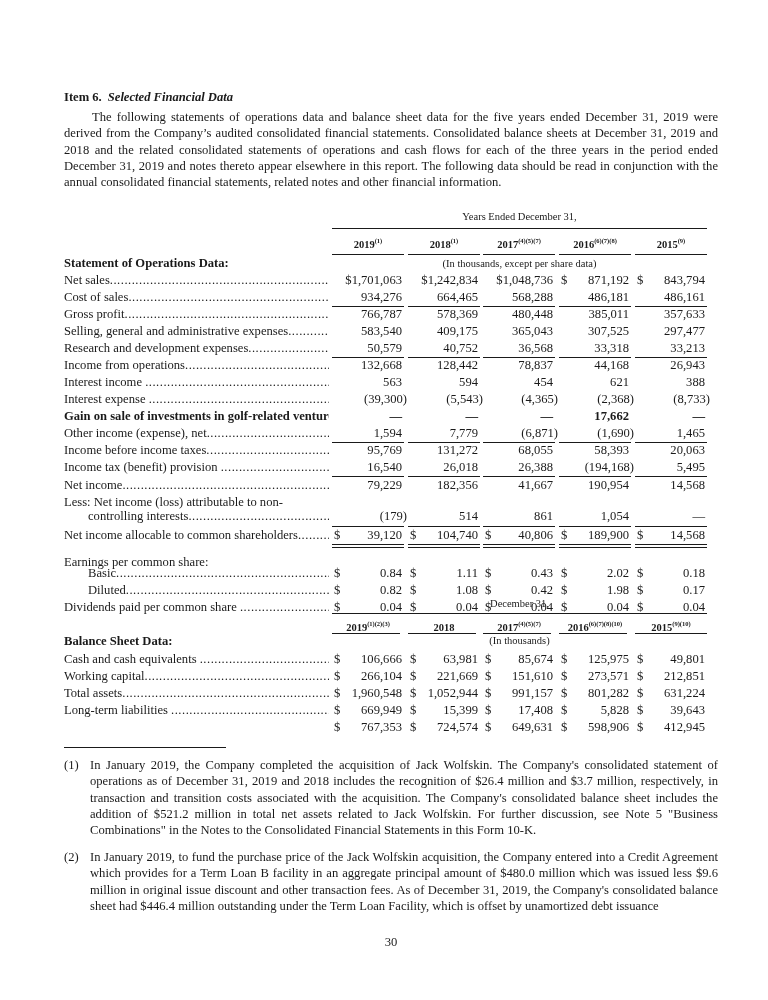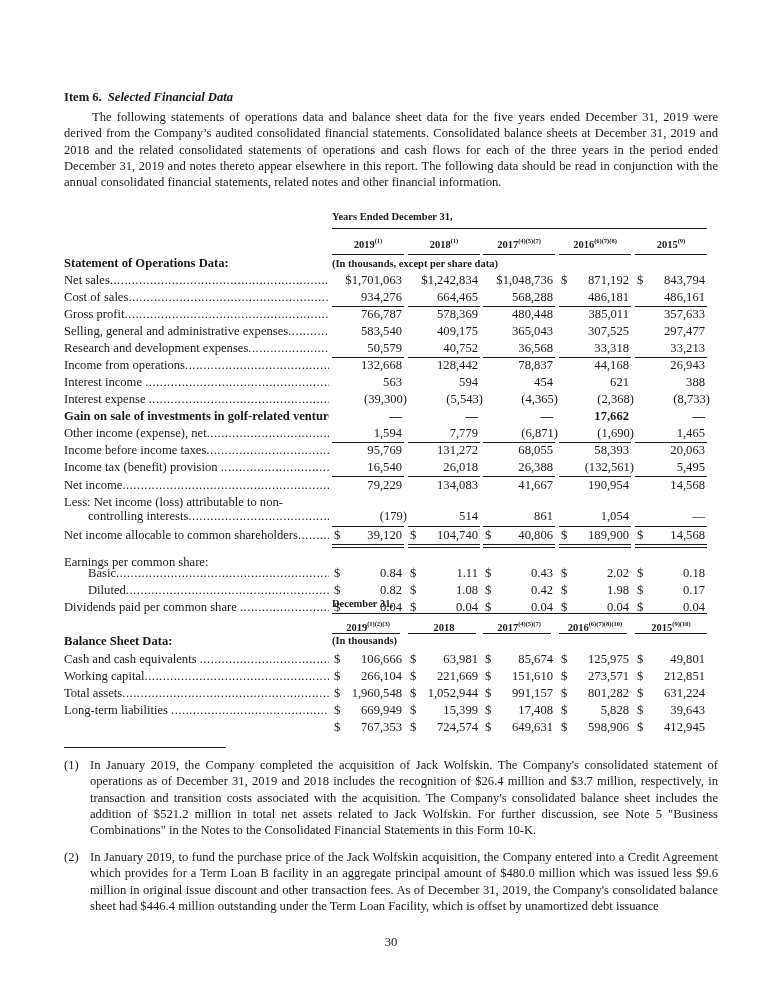--- a/index.html
+++ b/index.html
@@ -27,21 +27,21 @@
   .c3 { left: 495px; width: 72px; }
   .c4 { left: 571px; width: 72px; }
   .cell.neg .val { right: -3px; }
 
   .hline { position: absolute; height: 0; border-top: 1px solid #1a1a1a; }
   .dline { position: absolute; height: 2px; border-top: 1px solid #1a1a1a; border-bottom: 1px solid #1a1a1a; }
   .thick { position: absolute; height: 0; border-top: 1.5px solid #1a1a1a; }
 
   .colhdr { position: absolute; font-weight: bold; font-size: 10.5px; text-align: center; width: 72px; }
   .colhdr sup { font-size: 6.5px; }
-  .span-hdr { position: absolute; font-weight: bold; font-size: 10.5px; }
+  .span-hdr { position: absolute; font-weight: normal; font-size: 10.5px; text-align: center; }
   .section-title { position: absolute; left: 0; font-weight: bold; font-size: 12.6px; }
 
   .fn-rule { position: absolute; left: 0; top: 747px; width: 162px; border-top: 1px solid #1a1a1a; }
   .footnote { position: absolute; left: 0; width: 654px; line-height: 16.3px; }
   .footnote .num { position: absolute; left: 0; top: 0; }
   .footnote .body { margin-left: 26px; text-align: justify; }
   .page-number { position: absolute; top: 935px; left: 0; width: 654px; text-align: center; }
 </style>
 </head>
 <body>
@@ -303,39 +303,39 @@
     <div class="cell c0">
         <span class="val">16,540</span>
       </div>
     <div class="cell c1">
         <span class="val">26,018</span>
       </div>
     <div class="cell c2">
         <span class="val">26,388</span>
       </div>
     <div class="cell c3 neg">
-        <span class="val">(132,561)</span>
+        <span class="val">(194,168)</span>
       </div>
     <div class="cell c4">
         <span class="val">5,495</span>
       </div>
   </div>
   <div class="hline" style="left:268px; width:72px; top:476px;"></div>
   <div class="hline" style="left:344px; width:72px; top:476px;"></div>
   <div class="hline" style="left:419px; width:72px; top:476px;"></div>
   <div class="hline" style="left:495px; width:72px; top:476px;"></div>
   <div class="hline" style="left:571px; width:72px; top:476px;"></div>
 
   <div class="row" style="top:477px;">
     <div class="lbl" style="width:265px;"><span>Net income</span><span class="dots">..........................................................................................</span></div>
     <div class="cell c0">
         <span class="val">79,229</span>
       </div>
     <div class="cell c1">
-        <span class="val">134,083</span>
+        <span class="val">182,356</span>
       </div>
     <div class="cell c2">
         <span class="val">41,667</span>
       </div>
     <div class="cell c3">
         <span class="val">190,954</span>
       </div>
     <div class="cell c4">
         <span class="val">14,568</span>
       </div>

